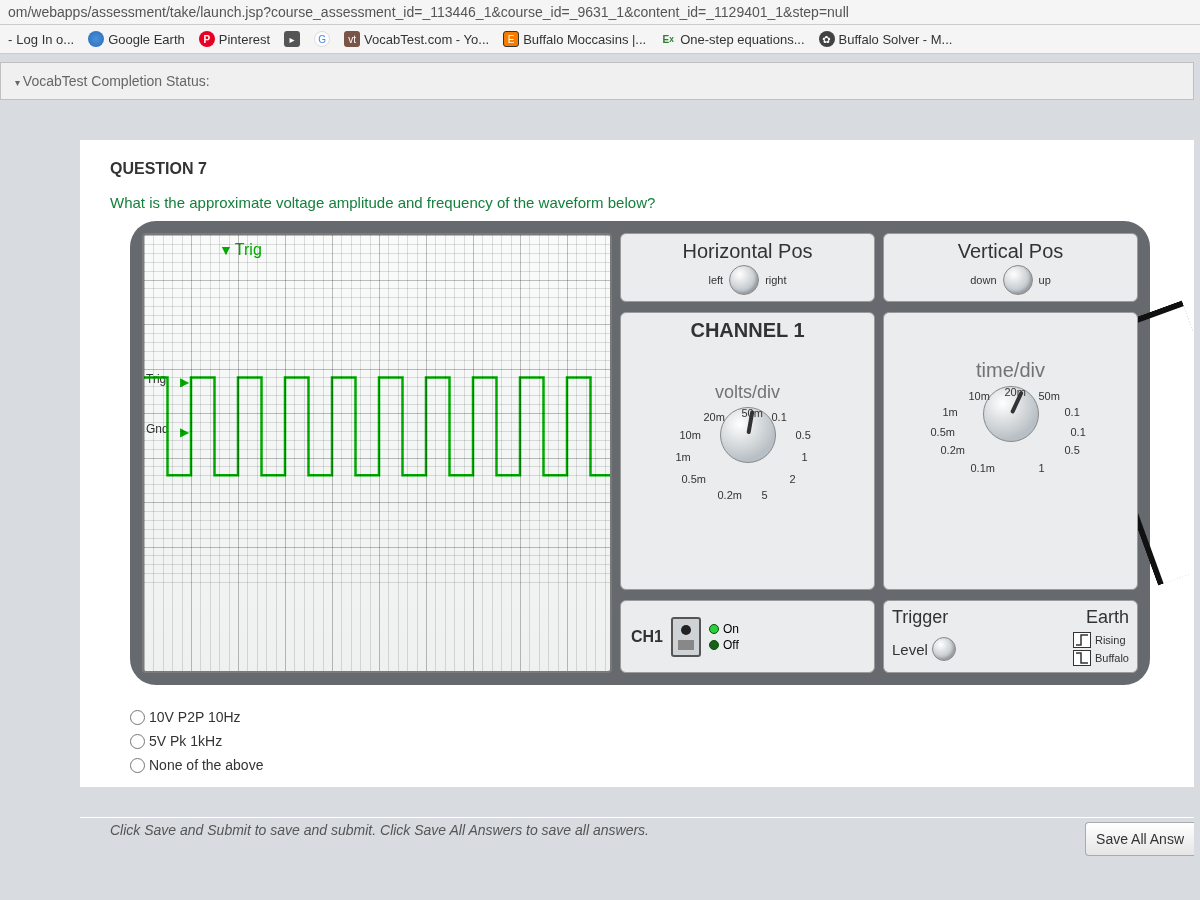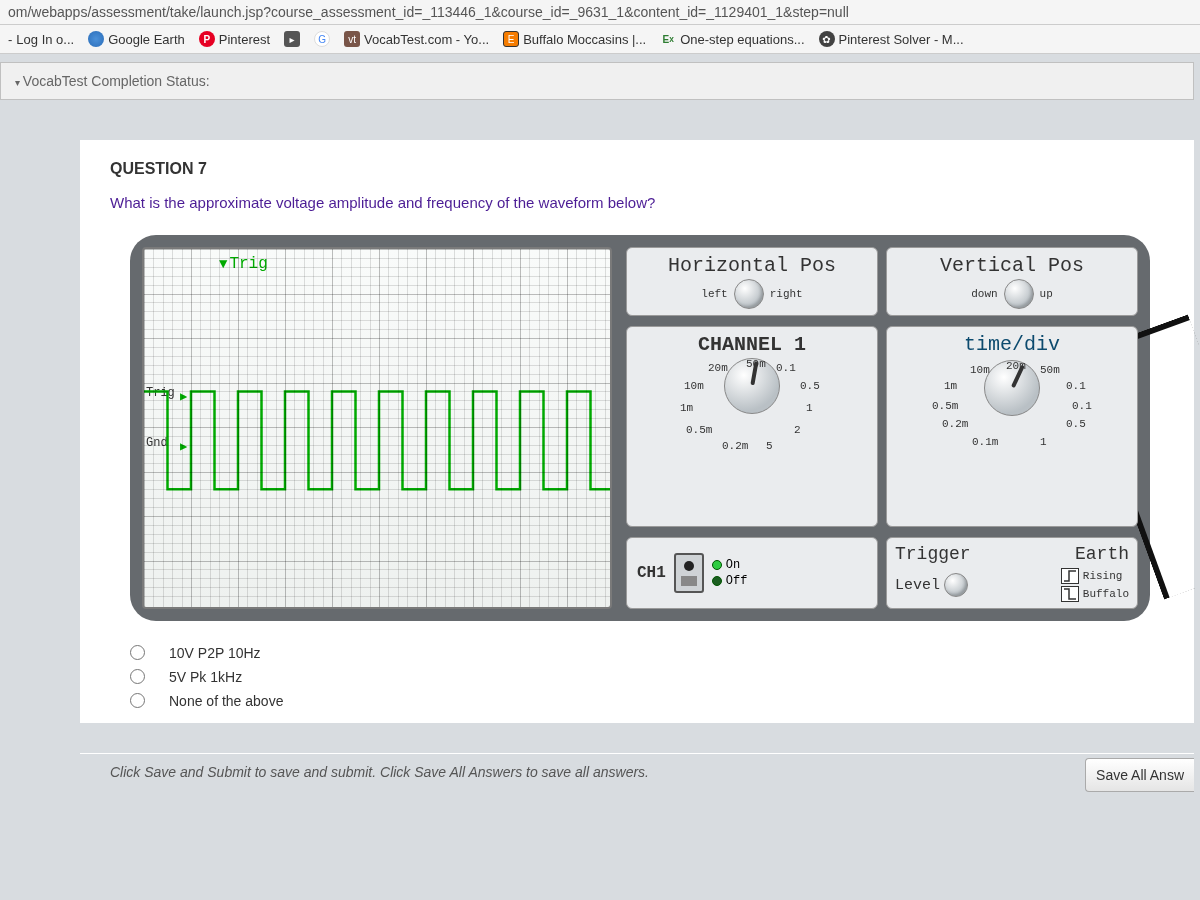--- a/index.html
+++ b/index.html
@@ -46,33 +46,32 @@
   color: #666;
   font-size: 14px;
 }
 .completion-bar::before { content: "▾ "; font-size: 10px; }
 .main-content {
   background: #fff;
   margin: 40px 6px 4px 80px;
   padding: 20px 30px 10px 30px;
 }
 .q-title { font-weight: bold; font-size: 16px; color: #333; margin-bottom: 16px; }
-.q-prompt { font-size: 15px; color: #4c1d95; margin-bottom: 24px; }
+.q-prompt { font-size: 15px; color: #15803d; margin-bottom: 10px; }
 
 
 .scope {
   background: #666a6e;
   border-radius: 26px;
   padding: 12px;
   display: flex;
-  gap: 14px;
+  gap: 8px;
   margin: 0 auto 20px 20px;
   width: 1020px;
-  height: 386px;
-  font-family: Liberation Mono, monospace;
+  height: 464px;
 }
 .screen {
   width: 470px;
   height: 100%;
   background: linear-gradient(#f9fbfa,#eef1ef);
   border: 2px solid #7a7a7a;
   position: relative;
   overflow: hidden;
   border-radius: 4px;
 }
@@ -97,21 +96,21 @@
 .ctrl {
   background: #eaecee;
   border: 1px solid #9a9a9a;
   border-radius: 6px;
   padding: 6px 8px;
   text-align: center;
   position: relative;
 }
 .ctrl .title { font-size: 20px; color: #333; margin-bottom: 2px; }
 .ctrl .title.big { font-weight: bold; }
-.ctrl .sub { font-size: 18px; color: #0c4a6e; margin-bottom: 4px; }
+.ctrl .sub { font-size: 18px; color: #737373; margin-bottom: 4px; margin-top: 40px; }
 .knob-row { display:flex; align-items:center; justify-content:center; gap:6px; font-size:11px; color:#333; }
 .knob {
   width: 30px; height: 30px; border-radius: 50%;
   background: radial-gradient(circle at 35% 30%, #fff, #b9c0c5 70%);
   border: 1px solid #888;
   box-shadow: inset -2px -2px 3px rgba(0,0,0,0.2);
 }
 .big-knob {
   width: 56px; height: 56px; border-radius: 50%;
   background: radial-gradient(circle at 35% 30%, #fff, #b9c0c5 70%);
@@ -133,25 +132,25 @@
 .onoff { display:flex; flex-direction:column; gap:2px; font-size:12px; align-items:flex-start;}
 .onoff div { display:flex; align-items:center; gap:4px;}
 .led { width:10px; height:10px; border-radius:50%; background:#2ecc40; border:1px solid #050;}
 .led.off { background:#1b5e20;}
 .trigger-panel { grid-column: 2; grid-row: 3; padding:6px 8px; }
 .trigger-panel .trig-row { display:flex; justify-content:space-between; align-items:center; font-size:15px; color:#333;}
 .edge-icons { display:flex; flex-direction:column; gap:2px; font-size:11px;}
 .edge-icons div { display:flex; align-items:center; gap:4px;}
 .edge-icon { width:18px; height:16px; border:1px solid #333; background:#fff; position:relative;}
 .answers { margin: 10px 0 0 20px; }
-.answers label { display:flex; gap:24px; font-size:14px; color:#333; padding: 4px 0;}
+.answers label { display:flex; align-items:center; gap:4px; font-size:14px; color:#333; padding: 4px 0;}
 .answers input[type=radio]{ width:15px; height:15px;}
 .footer-area {
   margin: 30px 6px 0 80px;
-  display:flex; justify-content:space-between; align-items:center;
+  display:flex; justify-content:space-between; align-items:flex-start;
   padding: 4px 0 0 30px;
   border-top: 1px solid #fff;
 }
 .footer-area .hint { font-style: italic; color:#555; font-size:14px; padding-bottom: 6px;}
 .save-btn {
   background: linear-gradient(#fff,#e5e5e5);
   border:1px solid #aaa;
   border-right: none;
   padding: 8px 10px;
   font-size: 14px;
@@ -192,21 +191,21 @@
   <span class="bookmark-item">
       <span class="favicon fi-e">E</span>
       <span>Buffalo Moccasins |...</span>
     </span>
   <span class="bookmark-item">
       <span class="favicon fi-ex">E<sup>x</sup></span>
       <span>One-step equations...</span>
     </span>
   <span class="bookmark-item">
       <span class="favicon fi-cog">✿</span>
-      <span>Pinterest Solver - M...</span>
+      <span>Buffalo Solver - M...</span>
     </span>
 </div>
 
 <div class="completion-bar">
   <span>VocabTest Completion Status:</span>
 </div>
 
 <div class="main-content">
   <div class="q-title">QUESTION 7</div>
   <div class="q-prompt">What is the approximate voltage amplitude and frequency of the waveform below?</div>
@@ -333,20 +332,21 @@
         <div class="title">Vertical Pos</div>
         <div class="knob-row">
           <span>down</span>
           <div class="knob"></div>
           <span>up</span>
         </div>
       </div>
 
       <div class="ctrl">
         <div class="title big">CHANNEL 1</div>
+        <div class="sub">volts/div</div>
         <div class="dial-wrap">
           <div class="big-knob" style="--ang:10deg;"></div>
           <span class="dial-label" style="top:0;left:84px;">50m</span>
           <span class="dial-label" style="top:4px;left:114px;">0.1</span>
           <span class="dial-label" style="top:22px;left:138px;">0.5</span>
           <span class="dial-label" style="top:44px;left:144px;">1</span>
           <span class="dial-label" style="top:66px;left:132px;">2</span>
           <span class="dial-label" style="top:82px;left:104px;">5</span>
           <span class="dial-label" style="top:82px;left:60px;">0.2m</span>
           <span class="dial-label" style="top:66px;left:24px;">0.5m</span>

